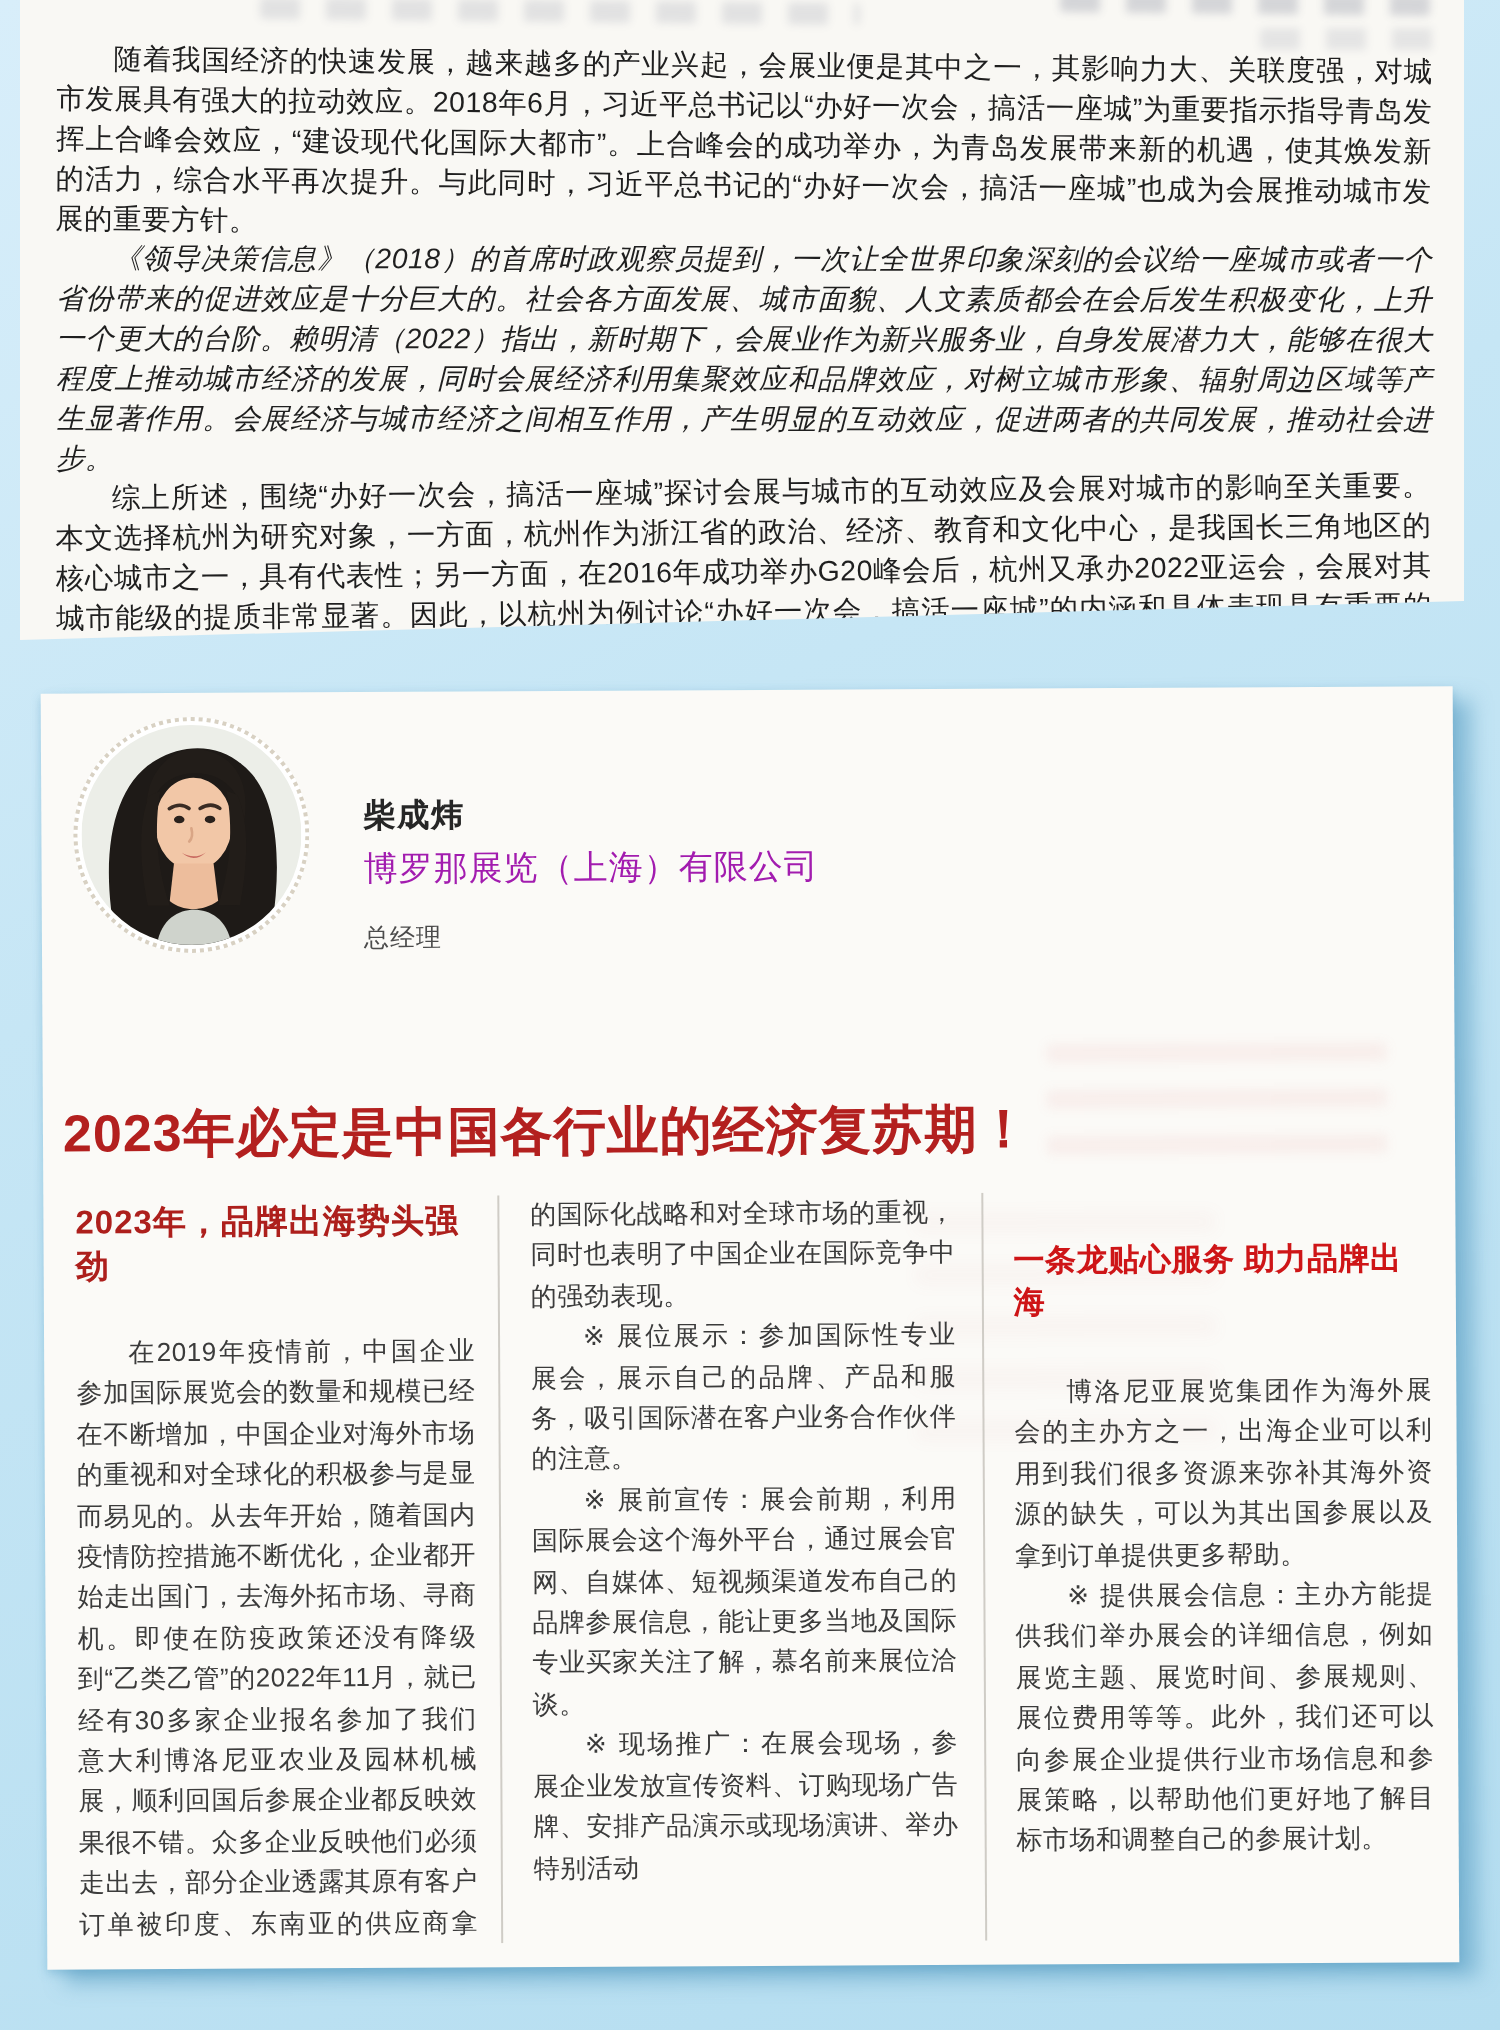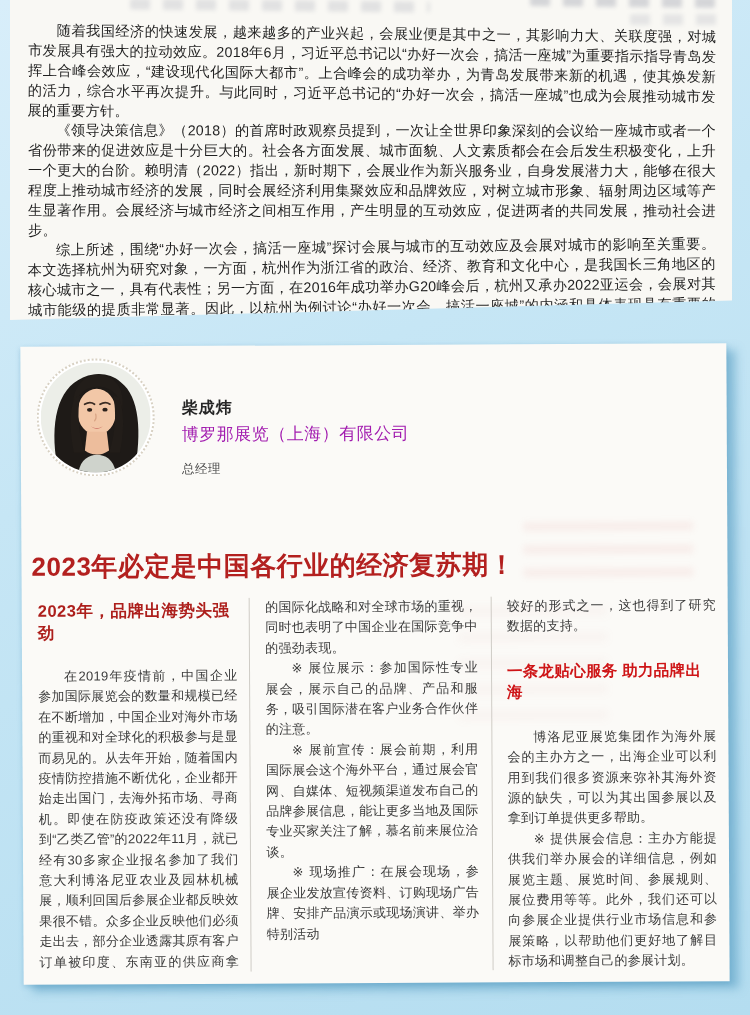--- a/index.html
+++ b/index.html
@@ -15,21 +15,21 @@
     clip-path:polygon(0 0,100% 0,100% 94%,0 100%);
     filter:drop-shadow(0 7px 7px rgba(84,152,190,.45));
   }
   .abstract-inner{position:relative;padding:26px 16px 0 18px;}
   .abstract-inner p{
     margin:0;font-size:14.2px;line-height:20px;color:#1f1f1f;
     text-align:justify;text-justify:inter-character;text-indent:2em;
     letter-spacing:.02em;transform-origin:0 50%;
   }
   .abs-p1{transform:rotate(.55deg);}
-  .abs-p2{transform:rotate(.05deg);}
+  .abs-p2{transform:rotate(.05deg);font-style:italic;}
   .abs-p3{transform:rotate(-.55deg);}
   .ghost-strip{
     position:absolute;height:11px;opacity:.14;filter:blur(2px);border-radius:2px;
     background:repeating-linear-gradient(90deg,#565d78 0 20px,transparent 20px 33px);
   }
   .ghost-a{left:120px;top:6px;width:300px;transform:rotate(.6deg);}
   .ghost-b{left:520px;top:2px;width:185px;opacity:.22;transform:rotate(.6deg);}
   .ghost-c{left:620px;top:20px;width:95px;opacity:.12;}
   
   .article-card{
@@ -133,20 +133,19 @@
       <div class="col1-heading">2023年，品牌出海势头强劲</div>
       <p class="indent">在2019年疫情前，中国企业参加国际展览会的数量和规模已经在不断增加，中国企业对海外市场的重视和对全球化的积极参与是显而易见的。从去年开始，随着国内疫情防控措施不断优化，企业都开始走出国门，去海外拓市场、寻商机。即使在防疫政策还没有降级到“乙类乙管”的2022年11月，就已经有30多家企业报名参加了我们意大利博洛尼亚农业及园林机械展，顺利回国后参展企业都反映效果很不错。众多企业反映他们必须走出去，部分企业透露其原有客户订单被印度、东南亚的供应商拿走。企业到了不得不走出去的时候。随着国家防疫政策降为“乙类乙管”，再加上如今各地政府都在支持企业参加境外展会，</p>
     </div>
     <div class="col col-2">
       <p>的国际化战略和对全球市场的重视，同时也表明了中国企业在国际竞争中的强劲表现。</p>
       <p class="indent">※ 展位展示：参加国际性专业展会，展示自己的品牌、产品和服务，吸引国际潜在客户业务合作伙伴的注意。</p>
       <p class="indent">※ 展前宣传：展会前期，利用国际展会这个海外平台，通过展会官网、自媒体、短视频渠道发布自己的品牌参展信息，能让更多当地及国际专业买家关注了解，慕名前来展位洽谈。</p>
       <p class="indent">※ 现场推广：在展会现场，参展企业发放宣传资料、订购现场广告牌、安排产品演示或现场演讲、举办特别活动</p>
     </div>
     <div class="col col-3">
-      <p>较好的形式之一，这也得到了研究数据的支持。</p>
       <div class="col3-heading">一条龙贴心服务 助力品牌出海</div>
       <p class="indent">博洛尼亚展览集团作为海外展会的主办方之一，出海企业可以利用到我们很多资源来弥补其海外资源的缺失，可以为其出国参展以及拿到订单提供更多帮助。</p>
       <p class="indent">※ 提供展会信息：主办方能提供我们举办展会的详细信息，例如展览主题、展览时间、参展规则、展位费用等等。此外，我们还可以向参展企业提供行业市场信息和参展策略，以帮助他们更好地了解目标市场和调整自己的参展计划。</p>
 
     </div>
   </div>
 </section>
 
 </body></html>

